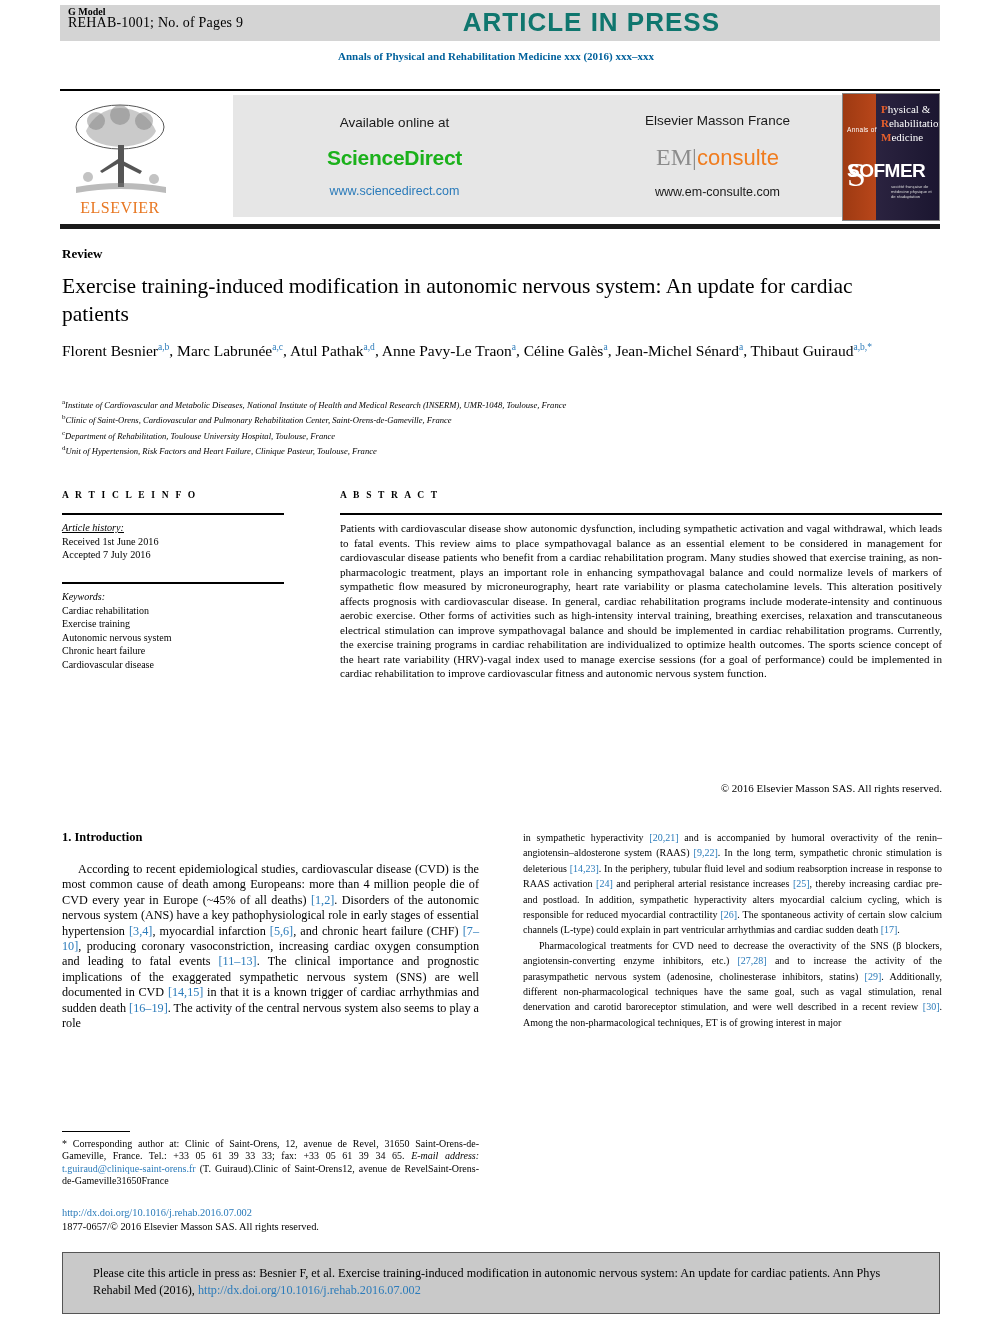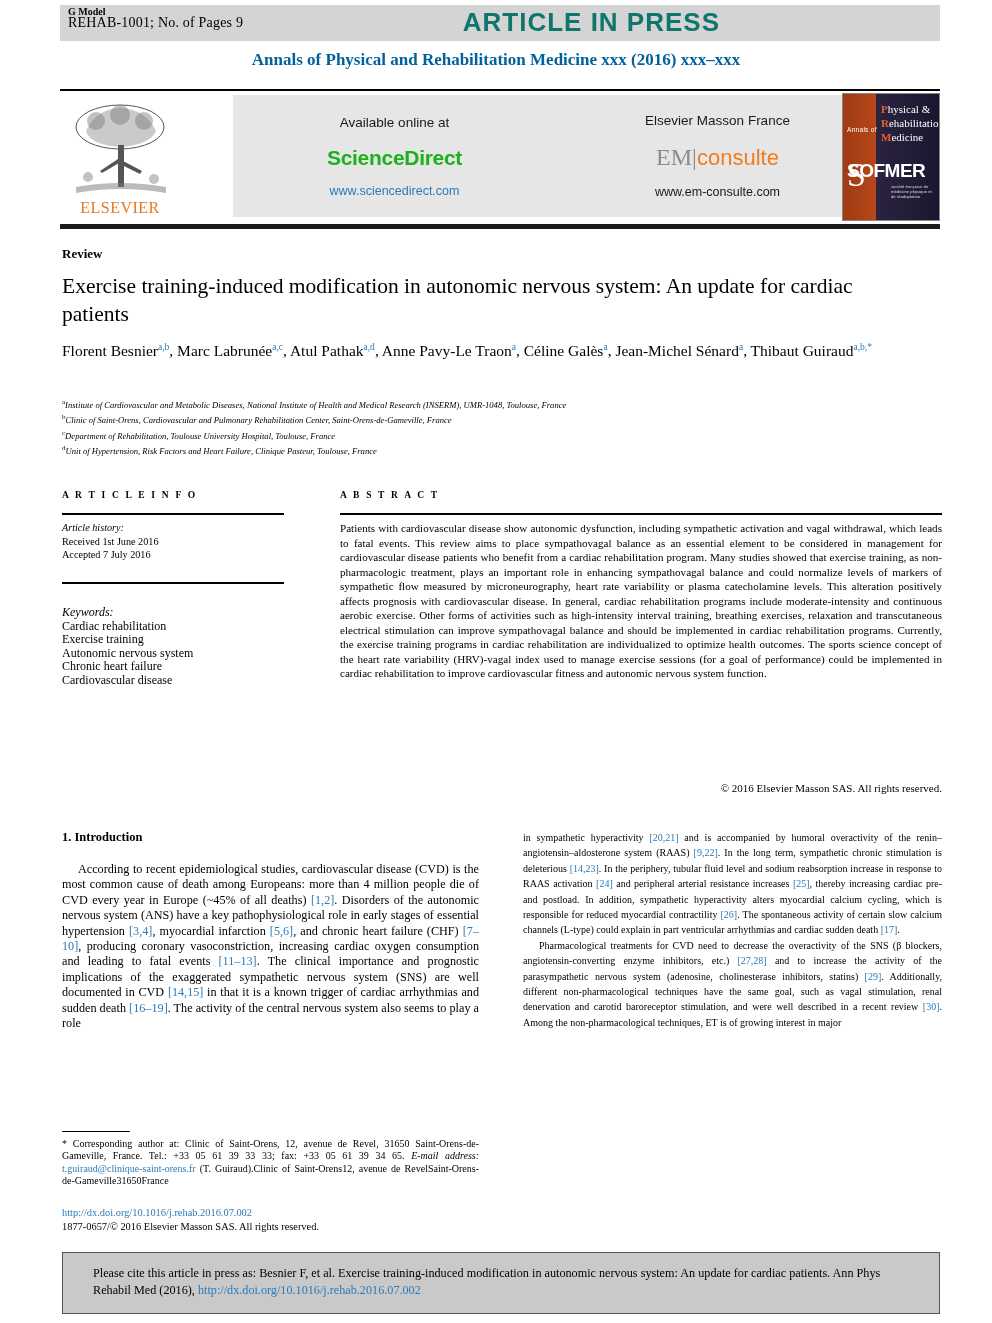--- a/index.html
+++ b/index.html
@@ -39,21 +39,21 @@
     font-weight: bold;
     letter-spacing: 1.0px;
     color: #0f766e;
   }
 
   .journal-line {
     position: absolute;
     left: 0; right: 0; top: 50px;
     text-align: center;
     font-family: "Liberation Serif", serif;
-    font-size: 17px;
+    font-size: 11px;
     font-weight: bold;
     color: #00619c;
   }
 
   
   .rule-top {
     position: absolute; left: 60px; top: 89px; width: 880px; height: 2px; background:#000;
   }
   .rule-bot {
     position: absolute; left: 60px; top: 224px; width: 880px; height: 5px; background:#1a1a1a;
@@ -151,24 +151,24 @@
     font-family:"Liberation Serif", serif;
   }
   .hr-l1 { position:absolute; left:62px; top:513px; width:222px; height:1.5px; background:#000;}
   .hr-l2 { position:absolute; left:62px; top:582px; width:222px; height:1.5px; background:#000;}
   .hr-r1 { position:absolute; left:340px; top:513px; width:602px; height:1.5px; background:#000;}
 
   .ainfo-hist {
     position:absolute; left:62px; top:521px; width:230px;
     font-size:10.2px; line-height:13.6px; font-family:"Liberation Serif", serif;
   }
-  .ainfo-hist .it { font-style:italic; }
+  .ainfo-hist .it { font-style:italic;text-decoration:underline; }
   .ainfo-kw {
     position:absolute; left:62px; top:590px; width:230px;
-    font-size:12px; line-height:13.6px; font-family:"Liberation Serif", serif;margin-top:16px;
+    font-size:10px; line-height:13.6px; font-family:"Liberation Serif", serif;
   }
   .ainfo-kw .it { font-style:italic; }
 
   .abstract {
     position:absolute; left:340px; top:521px; width:602px;
     font-size:11.1px; line-height:14.55px;
     text-align: justify;
     font-family:"Liberation Serif", serif;
   }
   .copyright {

